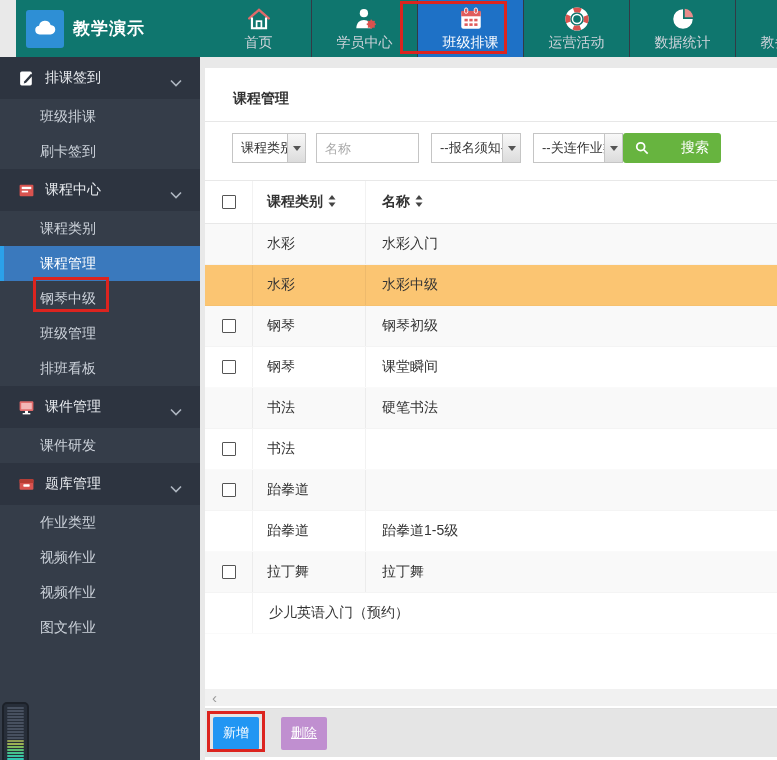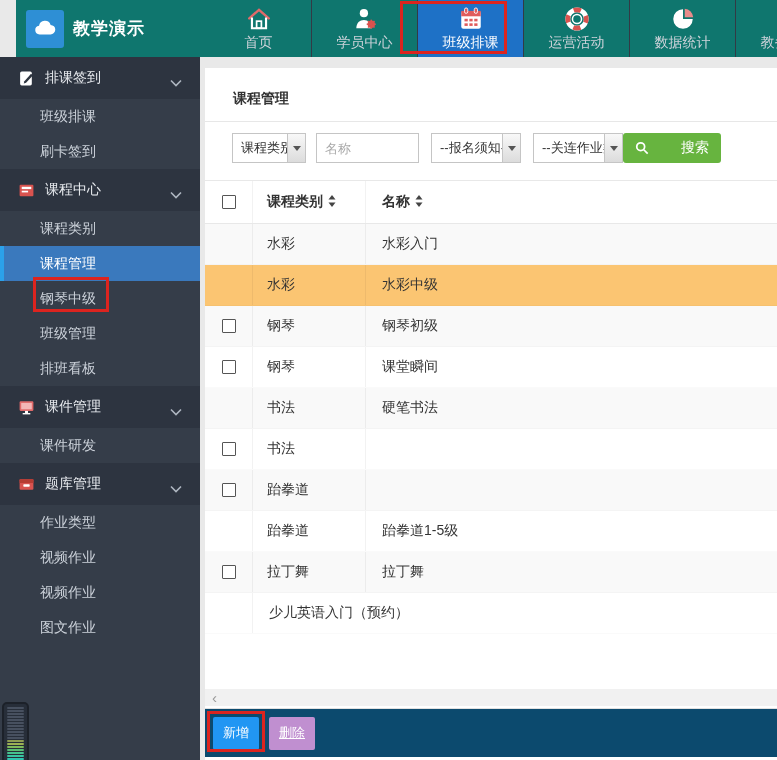--- a/index.html
+++ b/index.html
@@ -48,21 +48,21 @@
   .trow.highlight{background:var(--row-highlight);}
   .cell{display:flex;align-items:center;box-sizing:border-box;}
   .col-check{width:48px;justify-content:center;border-right:1px solid rgba(0,0,0,0.05);}
   .col-cat{width:113px;padding-left:14px;border-right:1px solid rgba(0,0,0,0.05);}
   .col-name{flex:1;padding-left:16px;}
   .cb{width:14px;height:14px;box-sizing:border-box;border:1px solid #555;background:#fff;border-radius:1px;display:block;cursor:pointer;}
   .sort-ic{display:inline-block;margin-left:5px;vertical-align:-1px;}
   
   .scroll-track{position:absolute;left:0;right:0;top:621px;height:17px;background:#f1f1f1;display:flex;align-items:center;}
   .scroll-arrow{color:#9a9a9a;font-size:15px;line-height:1;padding-left:7px;cursor:pointer;}
-  .pfooter{position:absolute;left:0;right:0;top:640px;height:49px;background:#0c4a6e;border-top:1px solid #e0e0e0;display:flex;align-items:center;padding-left:8px;gap:10px;box-sizing:border-box;}
+  .pfooter{position:absolute;left:0;right:0;top:640px;height:49px;background:#e5e5e5;border-top:1px solid #e0e0e0;display:flex;align-items:center;padding-left:8px;gap:22px;box-sizing:border-box;}
   .btn-add{width:46px;height:33px;background:var(--add-blue);color:#fff;border:none;font-size:13px;border-radius:2px;cursor:pointer;font-family:inherit;}
   .btn-del{width:46px;height:33px;background:var(--delete-purple);color:#fff;border:none;font-size:13px;border-radius:2px;cursor:pointer;font-family:inherit;text-decoration:underline;}
   
   .anno{position:absolute;border:3px solid var(--annotation);box-sizing:border-box;z-index:20;pointer-events:none;}
   .anno-nav{left:400px;top:1px;width:107px;height:53px;}
   .anno-side{left:33px;top:277px;width:76px;height:35px;}
   .anno-add{left:207px;top:711px;width:58px;height:41px;}
   
   .meter{position:absolute;left:2px;top:702px;width:27px;height:62px;box-sizing:border-box;border:2px solid #1c2129;border-radius:5px;background:#272e39;padding:3px 3px;z-index:6;overflow:hidden;}
   .meter .tick{height:2px;margin-bottom:1px;border-radius:1px;}

